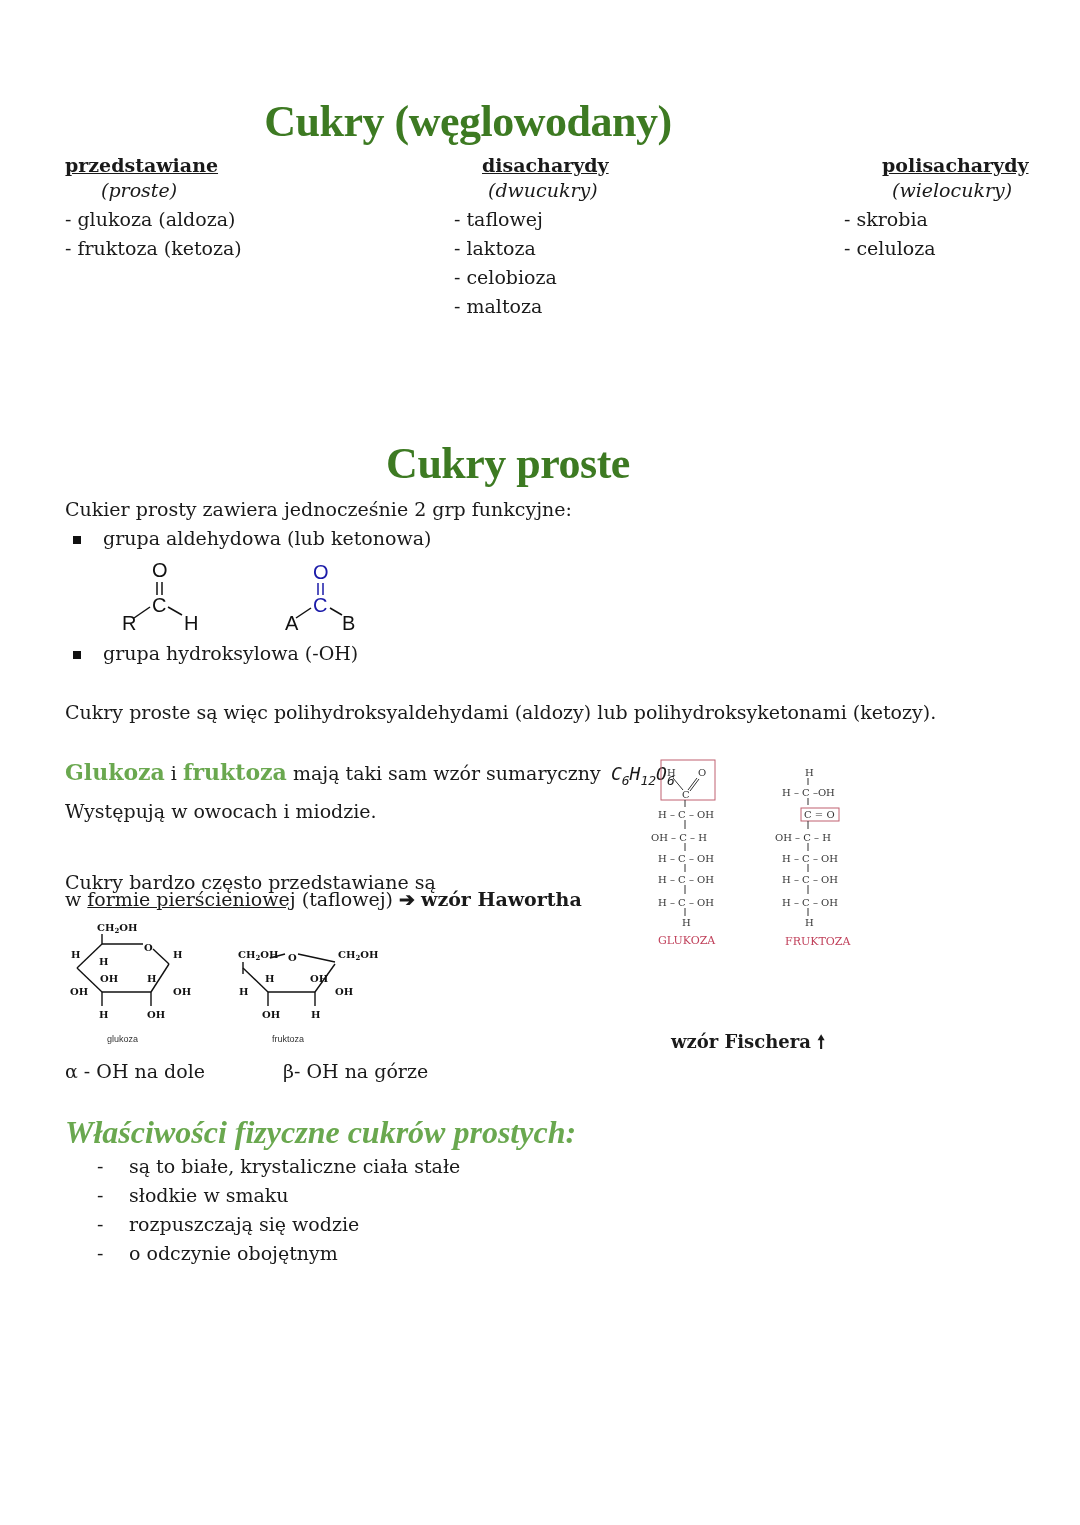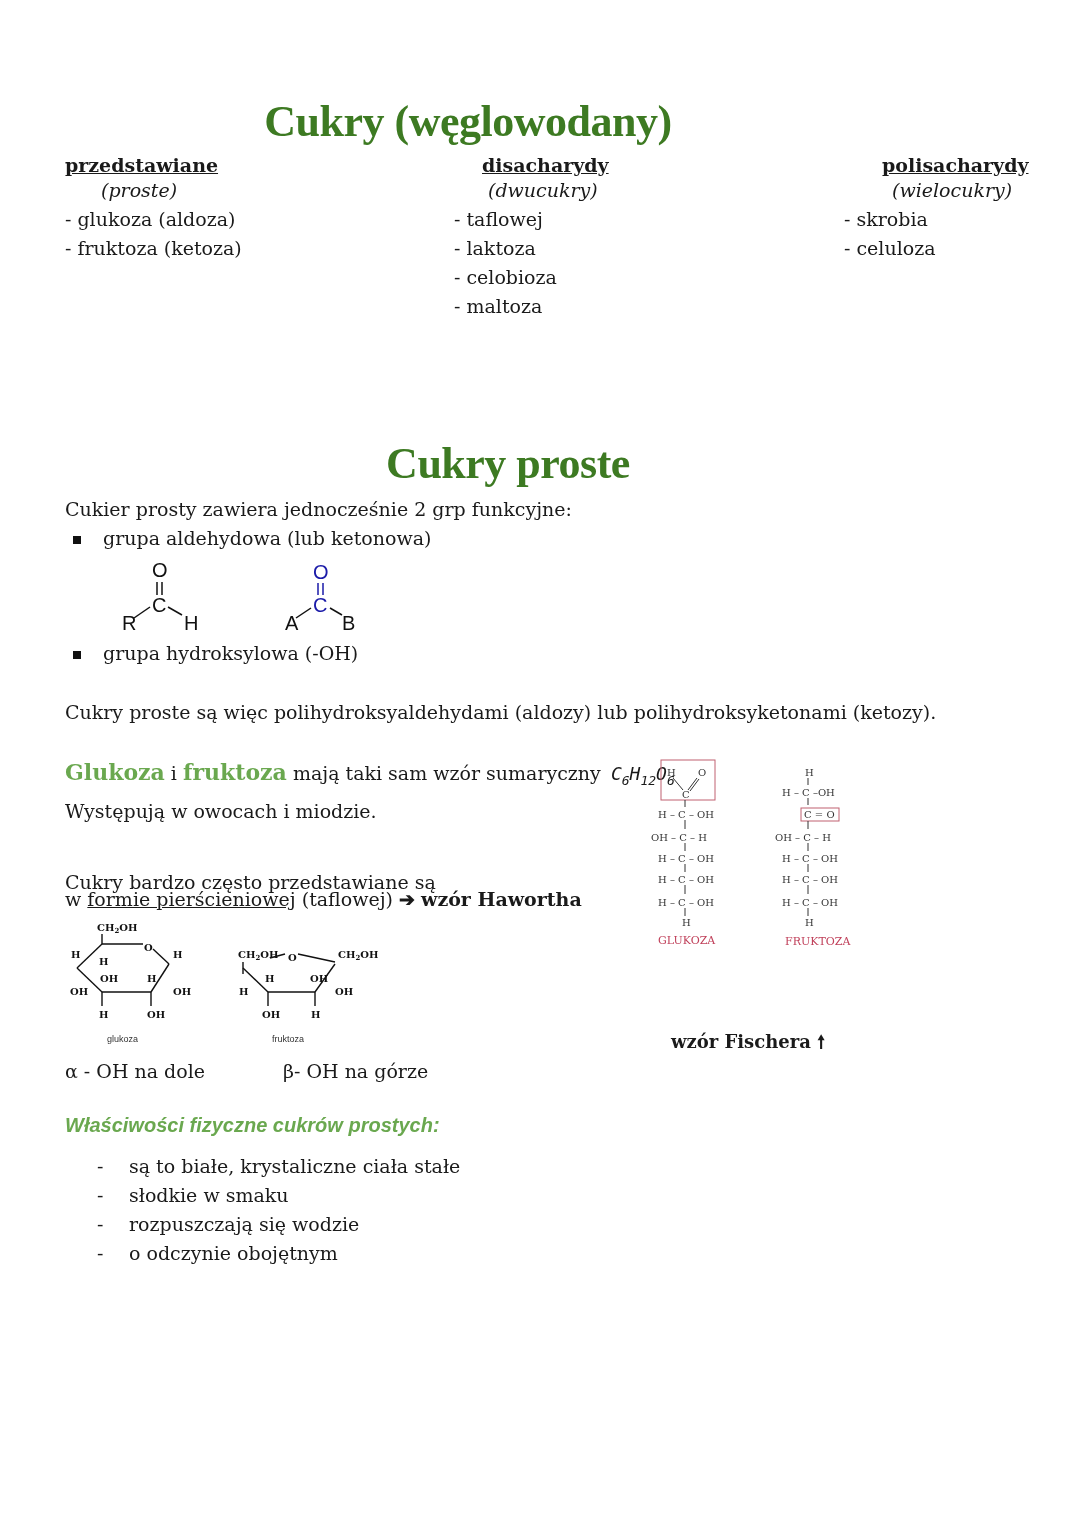--- a/index.html
+++ b/index.html
@@ -8,22 +8,22 @@
   .abs { position: absolute; }
   .title { font-family: "Liberation Serif", serif; font-weight: bold; color: #3d7a22;
            font-size: 44px; letter-spacing: -0.5px; white-space: nowrap; }
   .txt { font-size: 19px; white-space: nowrap; line-height: 29px; }
   .colhead { font-size: 19px; font-weight: bold; text-decoration: underline; white-space: nowrap; }
   .italic { font-style: italic; }
   .green-bold { color: #6aa84f; font-weight: bold; font-size: 22px; }
   .bullet-sq { display: inline-block; width: 8px; height: 8px; background: #111; vertical-align: middle; margin-right: 22px; margin-left: 8px; }
   .bold { font-weight: bold; }
   .ul { text-decoration: underline; }
-  .h3 { font-family: Liberation Sans, sans-serif; font-style: italic; font-weight: bold; color: #6aa84f;
-        font-size: 20px; white-space: nowrap; }
+  .h3 { font-family: Liberation Serif, serif; font-style: italic; font-weight: bold; color: #6aa84f;
+        font-size: 32px; white-space: nowrap; }
   .prop-item { font-size: 19px; line-height: 29px; white-space: nowrap; }
   .prop-item .dash { display: inline-block; width: 32px; }
   .fisch { font-family: "DejaVu Serif", serif; font-size: 10px; color: #333; }
   .hw-cap { font-family: "Liberation Sans", sans-serif; font-size: 9px; color: #333; }
   .sub { font-size: 13px; vertical-align: -5px; }
 </style>
 </head>
 <body>
 
 <div class="abs title" style="left:0;width:936px;text-align:center;top:96px;">Cukry (węglowodany)</div>

